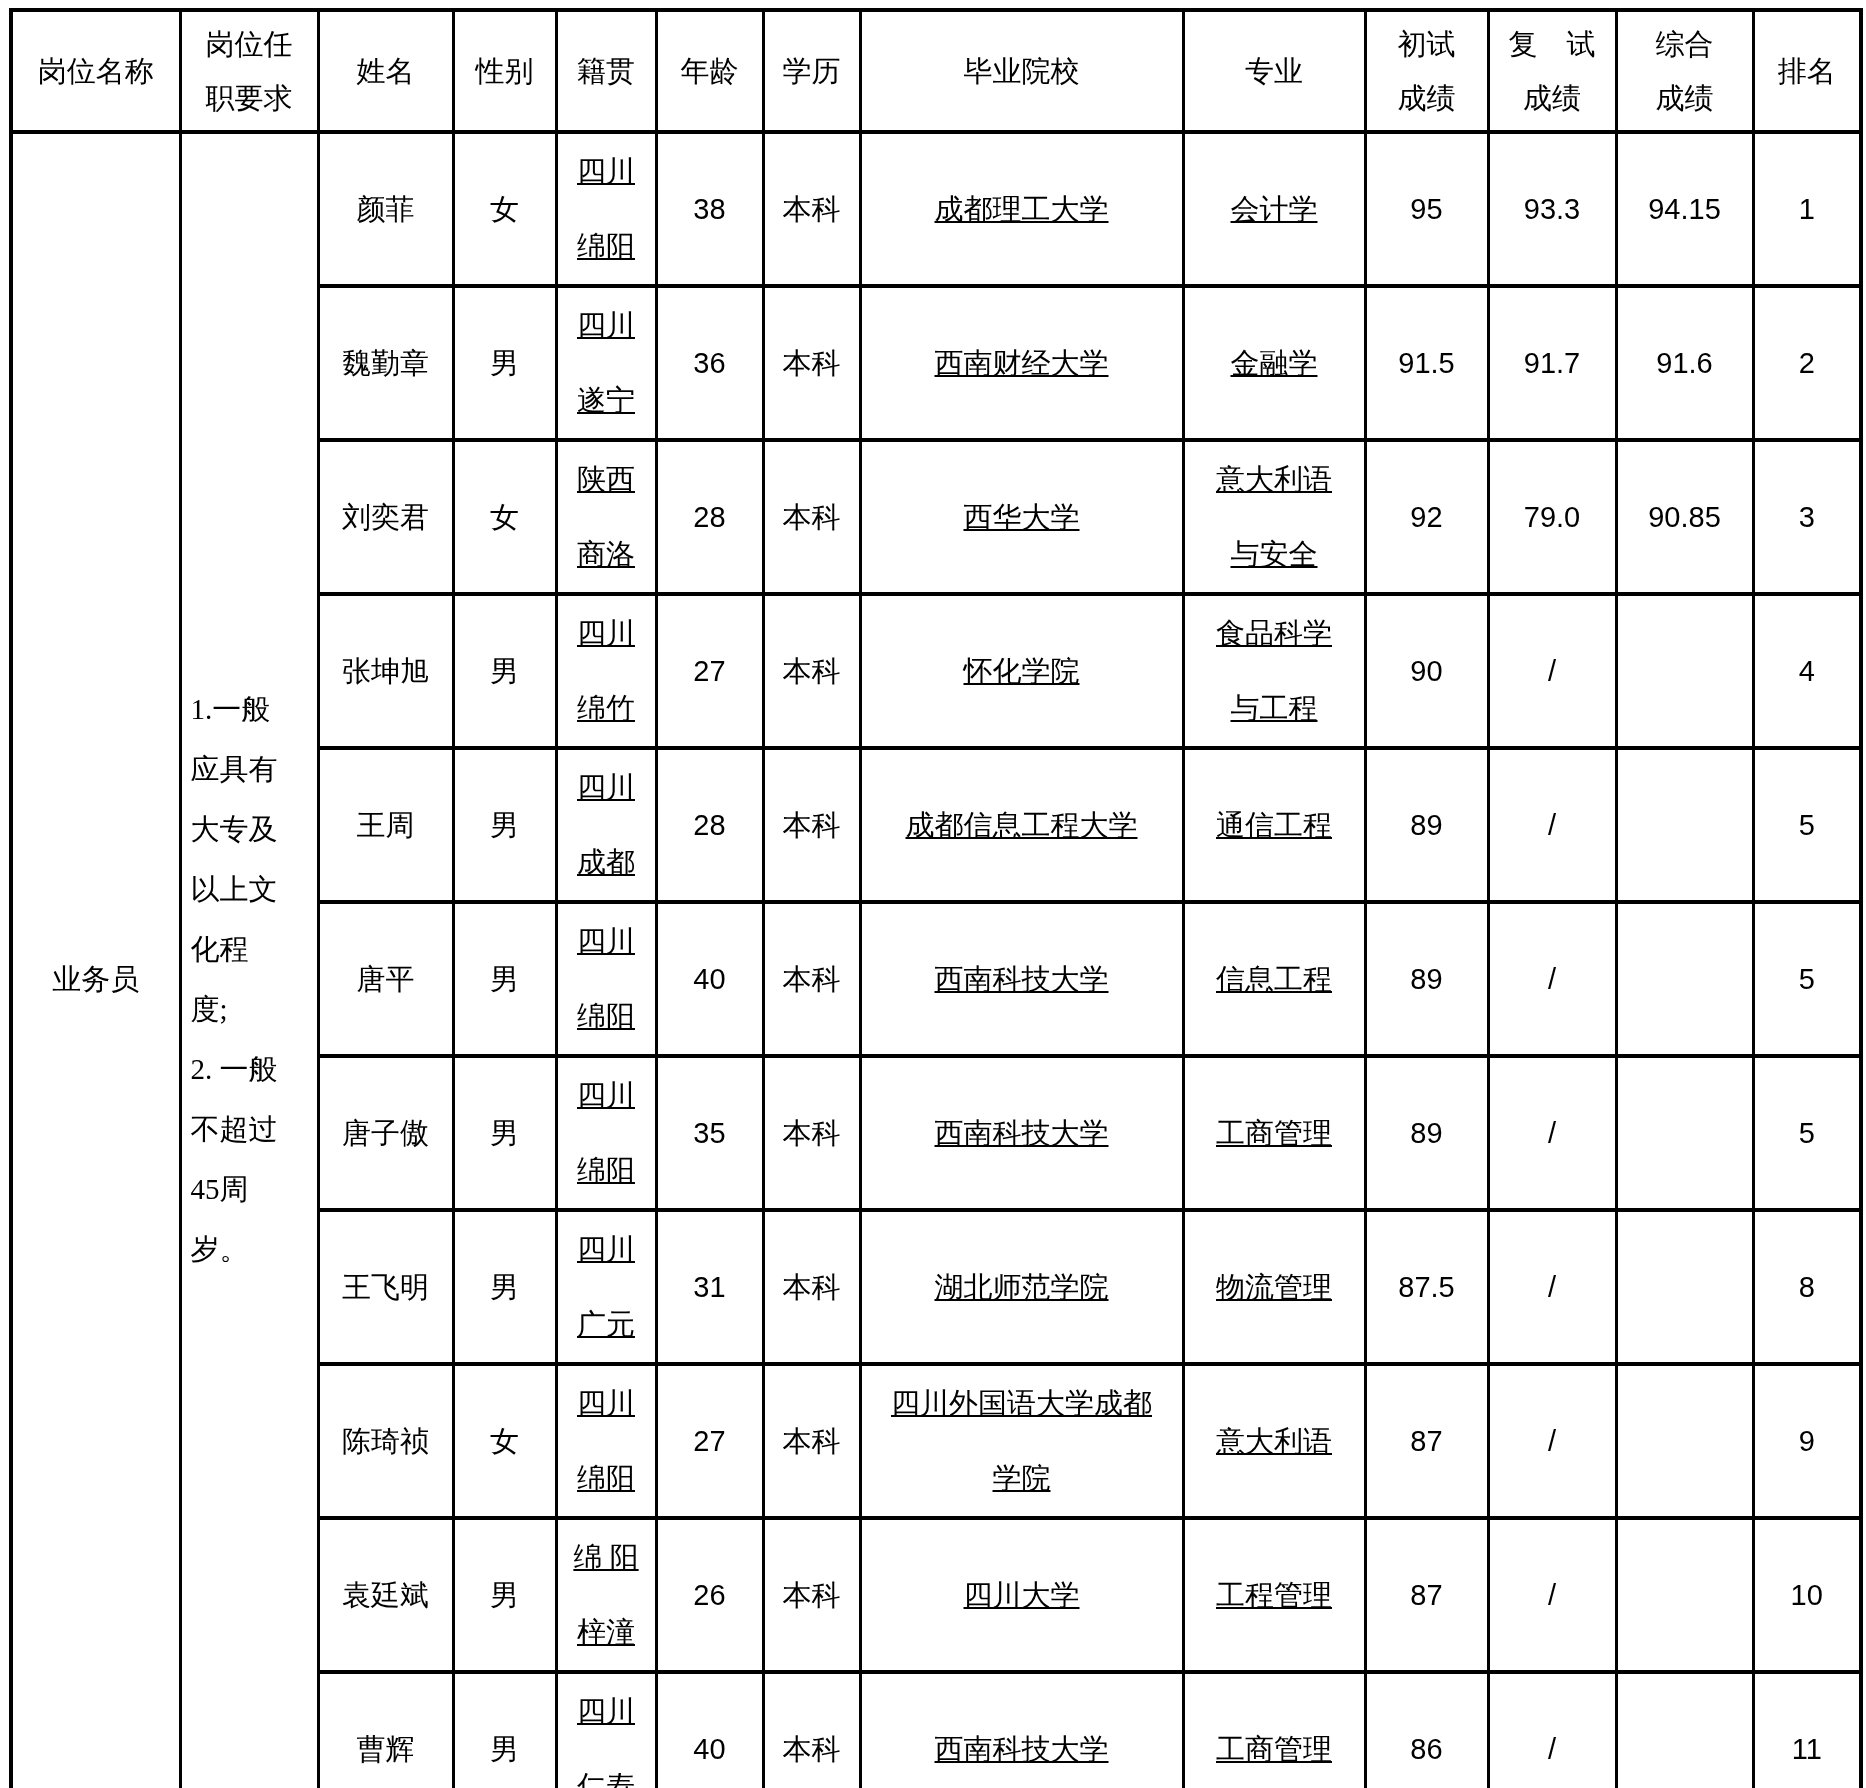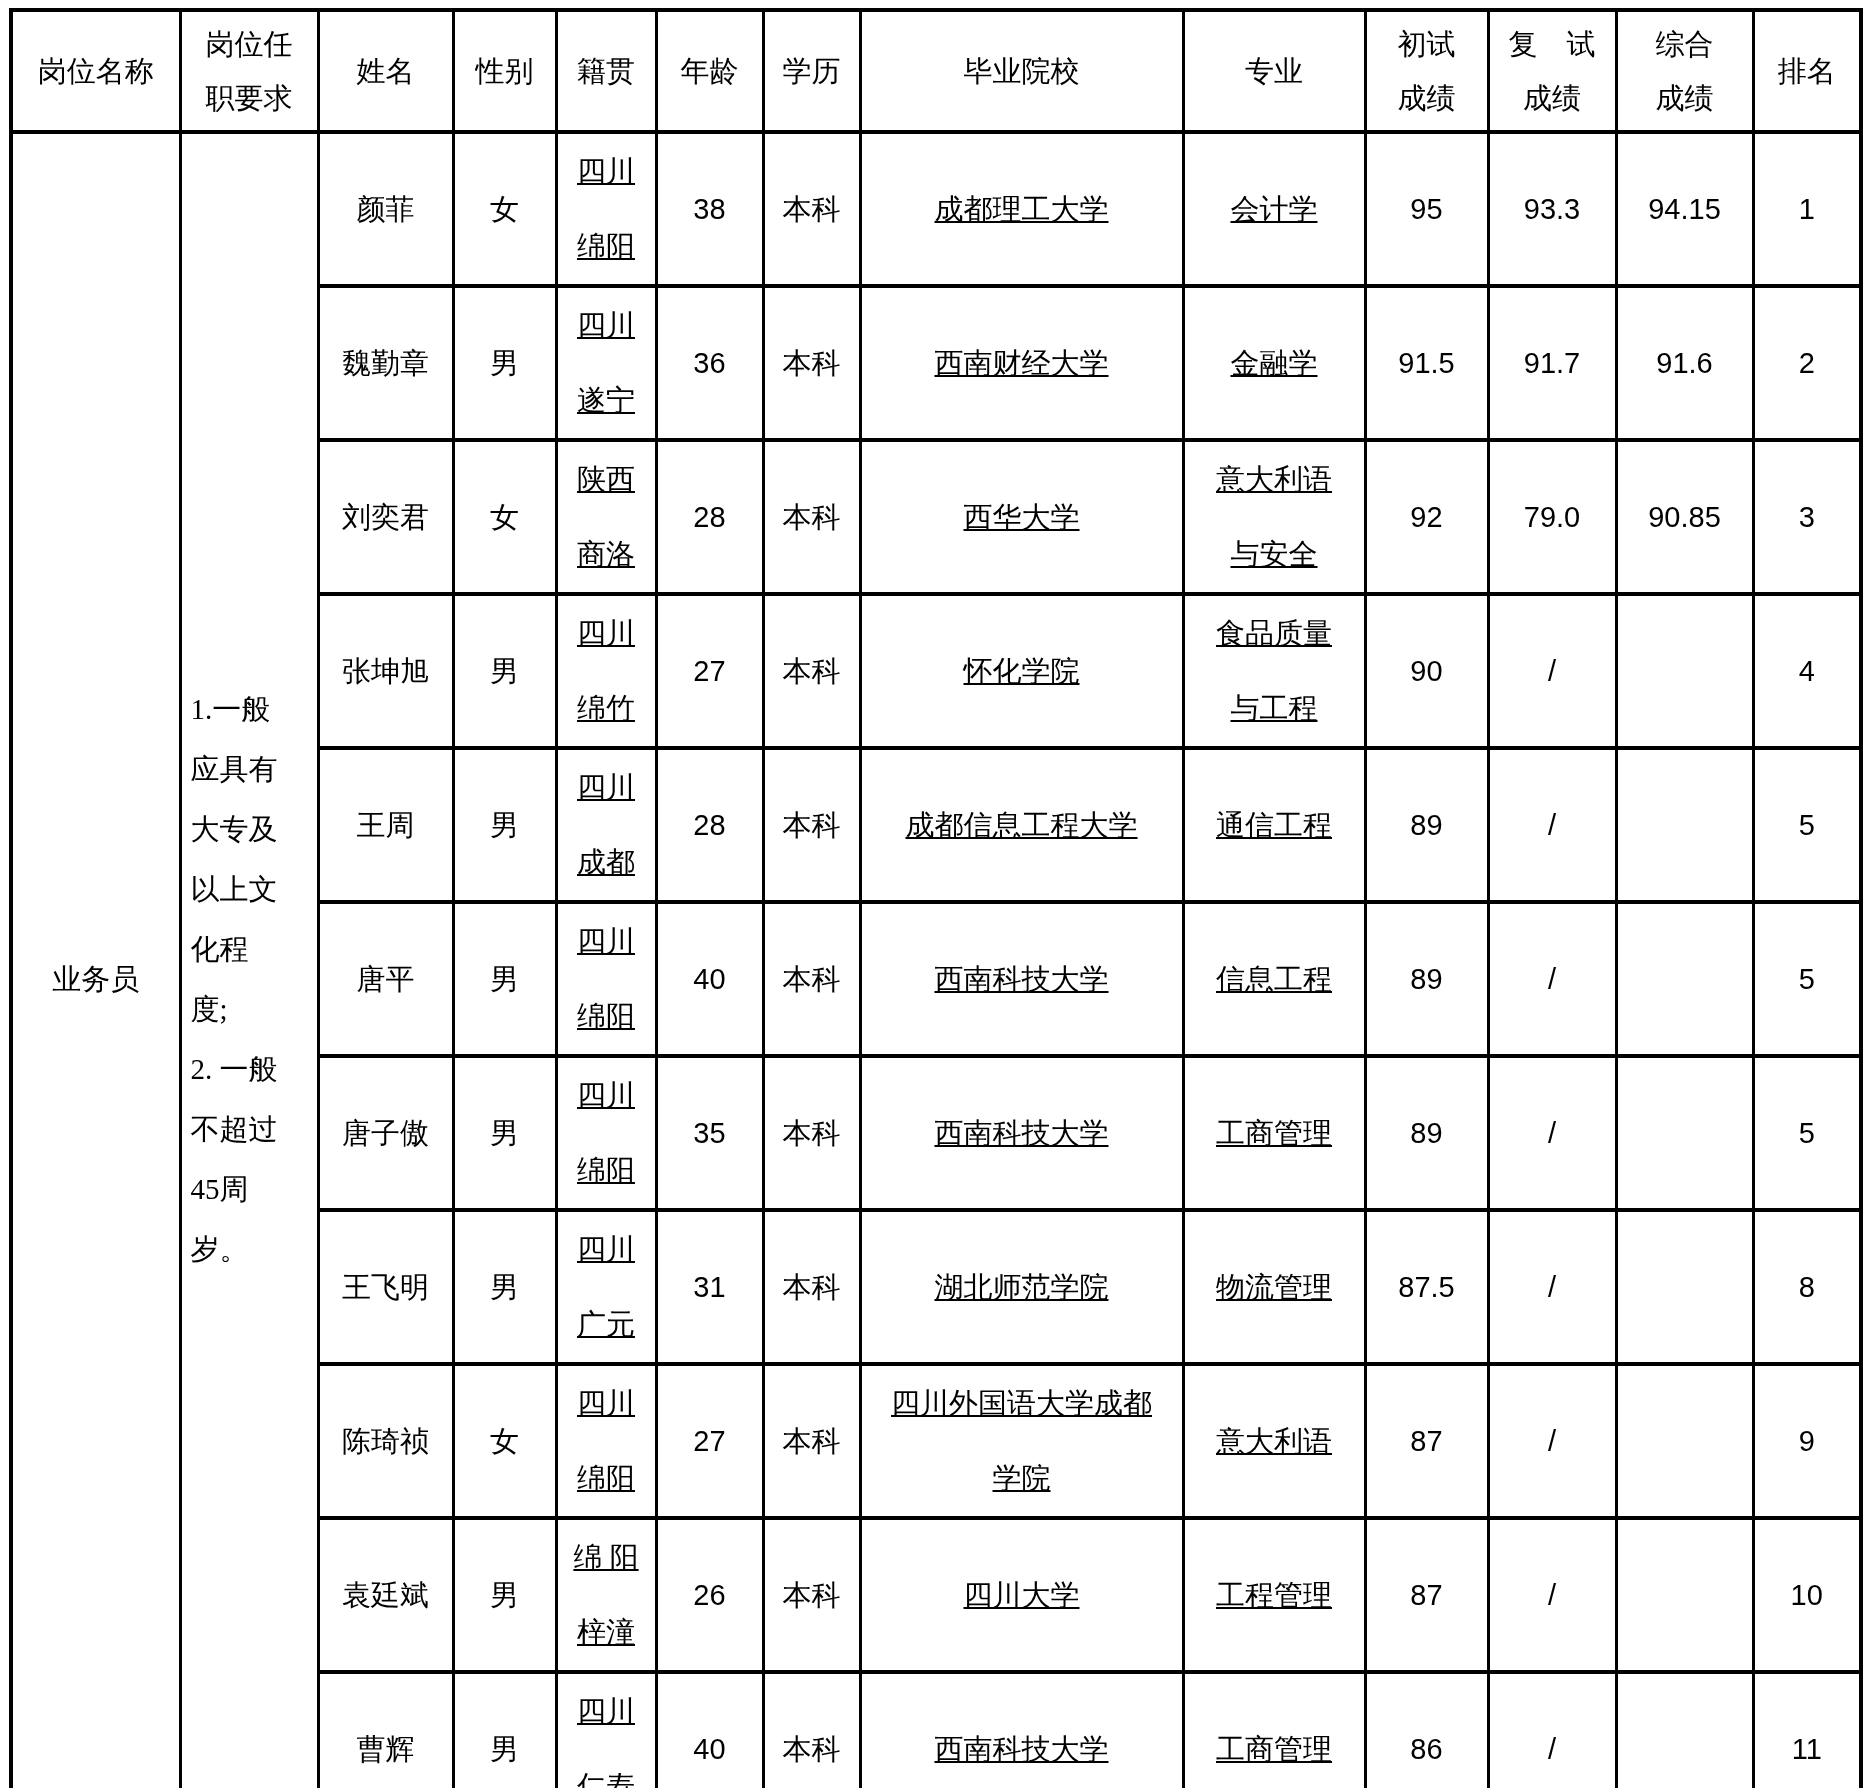--- a/index.html
+++ b/index.html
@@ -150,21 +150,21 @@
       <td class="num">3</td>
     </tr>
     <tr>
       <td>张坤旭</td>
       <td>男</td>
       <td class="pre">四川
 绵竹</td>
       <td class="num">27</td>
       <td>本科</td>
       <td class="pre">怀化学院</td>
-      <td class="pre">食品质量
+      <td class="pre">食品科学
 与工程</td>
       <td class="num">90</td>
       <td class="slash">/</td>
       <td class="num"></td>
       <td class="num">4</td>
     </tr>
     <tr>
       <td>王周</td>
       <td>男</td>
       <td class="pre">四川

